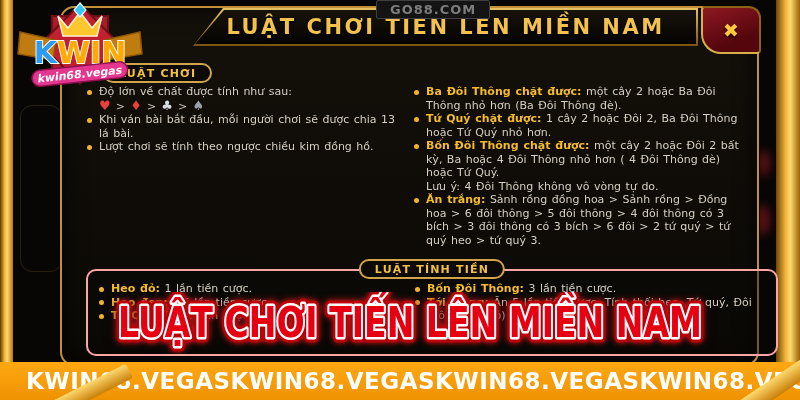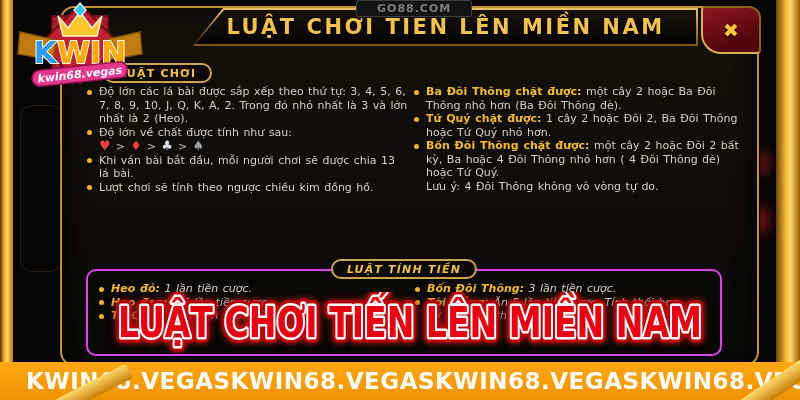--- a/index.html
+++ b/index.html
@@ -58,44 +58,44 @@
   ul.rules li::before{content:"";position:absolute;left:1px;top:4.5px;width:5px;height:5px;
     border-radius:50%;background:#f2b32c;}
   .lead{color:#f5bb2e;font-weight:bold;text-align:right;}
   .suits-line{font-size:13px;line-height:13.5px;}
   .suit-red{color:#e8413c;}
   .suit-light{color:#d9dde3;}
   .suit-gray{color:#9aa1ab;}
   .suit-sep{color:#c9c2b6;font-size:11px;}
 
   
-  .money-box{position:absolute;left:86px;top:269px;width:636px;height:87px;z-index:4;
-    border:2px solid #d946ef;border-radius:10px;background:rgba(10,8,5,.4);box-sizing:border-box;font-style:italic;}
+  .money-box{position:absolute;left:86px;top:269px;width:692px;height:87px;z-index:4;
+    border:2px solid #fca5a5;border-radius:10px;background:rgba(10,8,5,.4);box-sizing:border-box;}
   .money-cols{display:flex;padding:11px 24px 4px 10px;}
   .money-left{width:316px;}
   .money-right{flex:1;}
 
   
   .overlay{position:absolute;left:0;top:292px;width:800px;height:62px;z-index:30;pointer-events:none;}
 
   
   .footer{position:absolute;left:0;bottom:0;width:800px;height:38px;z-index:10;
     background:linear-gradient(#ffa812,#ef9202);
     display:flex;align-items:center;justify-content:space-around;
     padding:0 26px;box-sizing:border-box;}
   .footer span{color:#fff;font-weight:bold;font-size:23px;letter-spacing:.5px;white-space:nowrap;}
   .ribbon-bl{position:absolute;left:16px;bottom:-6px;width:120px;height:16px;z-index:12;
     background:linear-gradient(#ffd96e,#c87f0a);transform:rotate(-27deg);border-radius:3px;}
   .ribbon-br{position:absolute;right:-16px;bottom:-6px;width:110px;height:18px;z-index:12;
     background:linear-gradient(#ffd96e,#c87f0a);transform:rotate(-34deg);border-radius:3px;}
 
   
-  .go88{position:absolute;left:356px;top:0;z-index:6;font-size:11px;font-weight:bold;
+  .go88{position:absolute;left:376px;top:0;z-index:6;font-size:13px;font-weight:bold;
     color:#7d7d7d;letter-spacing:1px;border:1px solid #3f3f3f;background:#141414;
-    padding:1px 20px;border-radius:2px;}
+    padding:1px 13px;border-radius:2px;}
 
   .logo{position:absolute;left:8px;top:0;width:144px;height:92px;z-index:15;}
 </style>
 </head>
 <body>
 
 <div class="stage">
 
   <div class="edge-left"></div>
   <div class="edge-right"></div>
@@ -134,21 +134,20 @@
     <g transform="rotate(-6 72 76)">
       <rect x="24" y="66" width="96" height="16" rx="8" fill="#e3378f" stroke="#8e1050" stroke-width="1.5"></rect>
       <text x="72" y="78" text-anchor="middle" font-family="DejaVu Sans, sans-serif" font-size="11" font-weight="bold" font-style="italic" fill="#ffffff">kwin68.vegas</text>
     </g>
   </svg>
 
   <div class="pill pill-rules">LUẬT CHƠI</div>
 
   <div class="col col-left">
     <ul class="rules">
-      <li><span>Độ lớn các lá bài được sắp xếp theo thứ tự: 3, 4, 5, 6, 7, 8, 9, 10, J, Q, K, A, 2. Trong đó nhỏ nhất là 3 và lớn nhất là 2 (Heo).</span></li>
       <li>
         <span>Độ lớn về chất được tính như sau:</span>
         <div class="suits-line">
           <span class="suit-red">♥</span>
           <span class="suit-sep">&gt;</span>
           <span class="suit-red">♦</span>
           <span class="suit-sep">&gt;</span>
           <span class="suit-light">♣</span>
           <span class="suit-sep">&gt;</span>
           <span class="suit-gray">♠</span>
@@ -160,20 +159,21 @@
   </div>
 
   <div class="col col-right">
     <ul class="rules">
       <li><span class="lead">Ba Đôi Thông chặt được:</span><span> một cây 2 hoặc Ba Đôi Thông nhỏ hơn (Ba Đôi Thông đè).</span></li>
       <li><span class="lead">Tứ Quý chặt được:</span><span> 1 cây 2 hoặc Đôi 2, Ba Đôi Thông hoặc Tứ Quý nhỏ hơn.</span></li>
       <li>
         <span class="lead">Bốn Đôi Thông chặt được:</span><span> một cây 2 hoặc Đôi 2 bất kỳ, Ba hoặc 4 Đôi Thông nhỏ hơn ( 4 Đôi Thông đè) hoặc Tứ Quý.</span>
         <div class="note">Lưu ý:  4 Đôi Thông không vô vòng tự do.</div>
       </li>
+      <li><span class="lead">Ăn trắng:</span><span> Sảnh rồng đồng hoa &gt; Sảnh rồng &gt; Đồng hoa &gt; 6 đôi thông &gt; 5 đôi thông &gt; 4 đôi thông có 3 bích &gt; 3 đôi thông có 3 bích &gt; 6 đôi &gt; 2 tứ quý &gt; tứ quý heo &gt; tứ quý 3.</span></li>
     </ul>
   </div>
 
   <div class="money-box">
     <div class="pill pill-money">LUẬT TÍNH TIỀN</div>
     <div class="money-cols">
       <ul class="rules money-left">
         <li><span class="lead">Heo đỏ:</span><span> 1 lần tiền cược.</span></li>
         <li><span class="lead">Heo đen:</span><span> 1/5 lần tiền cược.</span></li>
         <li><span class="lead">Tứ Quý:</span><span> 2 lần tiền cược.</span></li>

